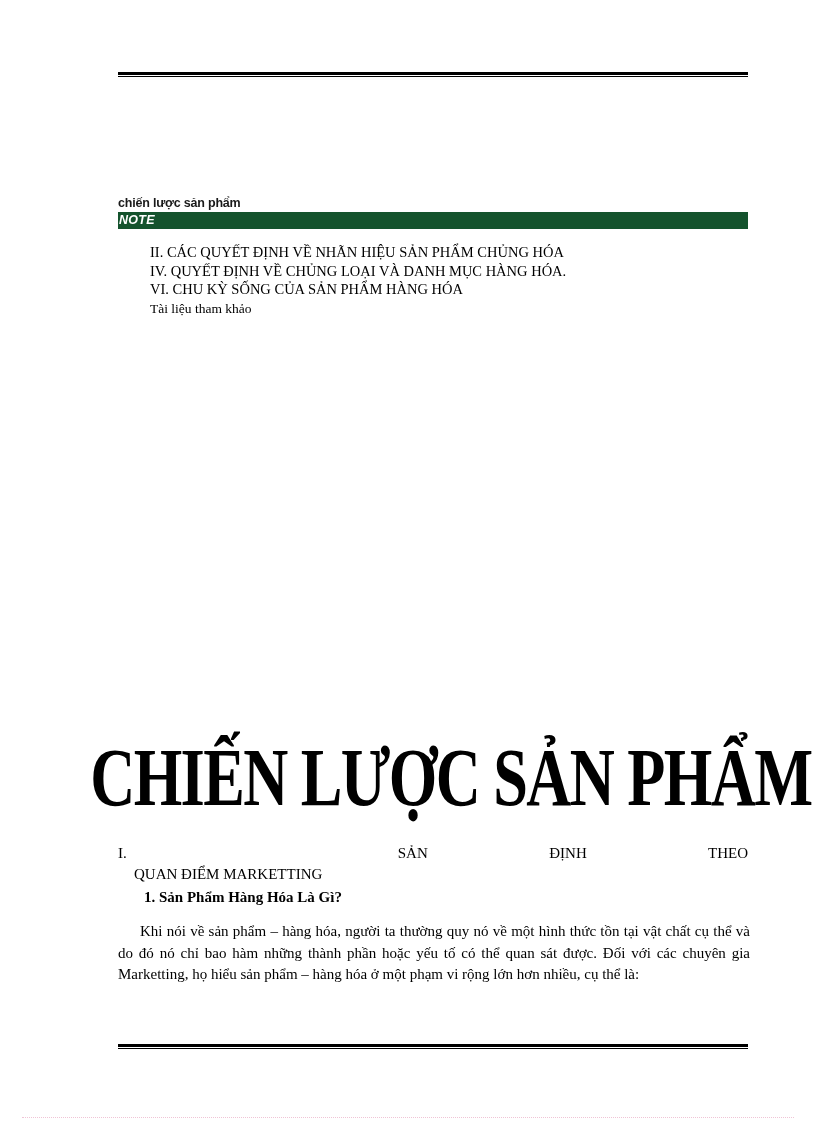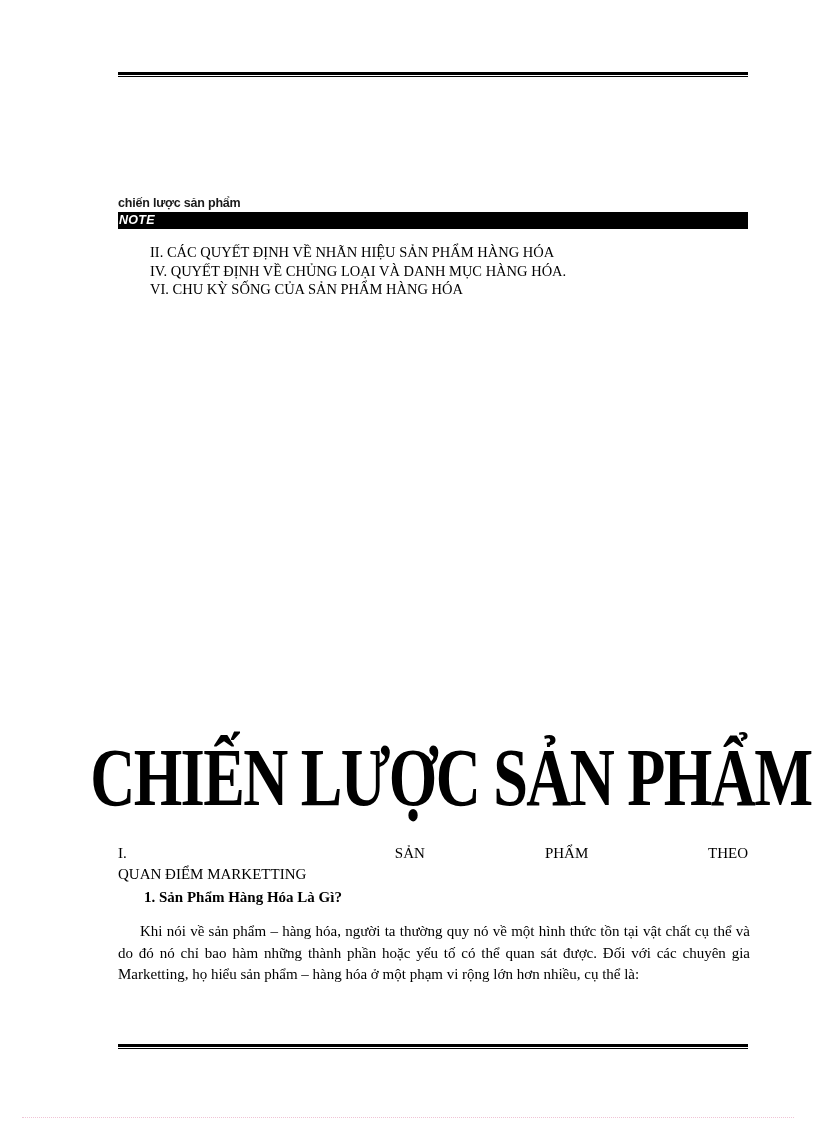--- a/index.html
+++ b/index.html
@@ -62,21 +62,21 @@
     font-size: 12.5px;
     letter-spacing: -0.2px;
     color: #1a1a1a;
     line-height: 15px;
     white-space: nowrap;
   }
   .note-bar {
     margin-top: 1px;
     width: 630px;
     height: 17px;
-    background: #000000;
+    background: #14532d;
     position: relative;
   }
   .note-bar-label {
     position: absolute;
     left: 1px;
     top: 0px;
     font-family: "Liberation Sans", "DejaVu Sans", sans-serif;
     font-style: italic;
     font-weight: bold;
     font-size: 12.5px;
@@ -189,37 +189,38 @@
   </div>
 
   <div class="doc-header">
     <div class="doc-header-title">chiến lược sản phẩm</div>
     <div class="note-bar">
       <span class="note-bar-label">NOTE</span>
     </div>
   </div>
 
   <div class="toc">
-    <div class="toc-item">II. CÁC QUYẾT ĐỊNH VỀ NHÃN HIỆU SẢN PHẨM HÀNG HÓA</div>
+    <div class="toc-item">II. CÁC QUYẾT ĐỊNH VỀ NHÃN HIỆU SẢN PHẨM CHỦNG HÓA</div>
     <div class="toc-item">IV. QUYẾT ĐỊNH VỀ CHỦNG LOẠI VÀ DANH MỤC HÀNG HÓA.</div>
     <div class="toc-item">VI. CHU KỲ SỐNG CỦA SẢN PHẨM HÀNG HÓA</div>
+    <div class="toc-item ref">Tài liệu tham khảo</div>
   </div>
 
   <div class="wordart">
     <span class="wordart-text">CHIẾN LƯỢC SẢN PHẨM</span>
   </div>
 
   <div class="section-heading">
     <span>I.</span>
     <span class="indent-pad"></span>
     <span>SẢN</span>
-    <span>PHẨM</span>
+    <span>ĐỊNH</span>
     <span>THEO</span>
     <br>
-    <span style="text-align:right;display:block;text-align-last:left;">QUAN ĐIỂM MARKETTING</span>
+    <span style="text-align:right;display:block;text-align-last:left;margin-left:16px;">QUAN ĐIỂM MARKETTING</span>
   </div>
 
   <div class="sub-heading">1. Sản Phẩm Hàng Hóa Là Gì?</div>
 
   <div class="body-par">Khi nói về sản phẩm – hàng hóa, người ta thường quy nó về một hình thức tồn tại vật chất cụ thể và do đó nó chỉ bao hàm những thành phần hoặc yếu tố có thể quan sát được. Đối với các chuyên gia Marketting, họ hiểu sản phẩm – hàng hóa ở một phạm vi rộng lớn hơn nhiều, cụ thể là:</div>
 
   <div class="rule rule-bot">
     <div class="bar-thick"></div>
     <div class="bar-thin"></div>
   </div>

